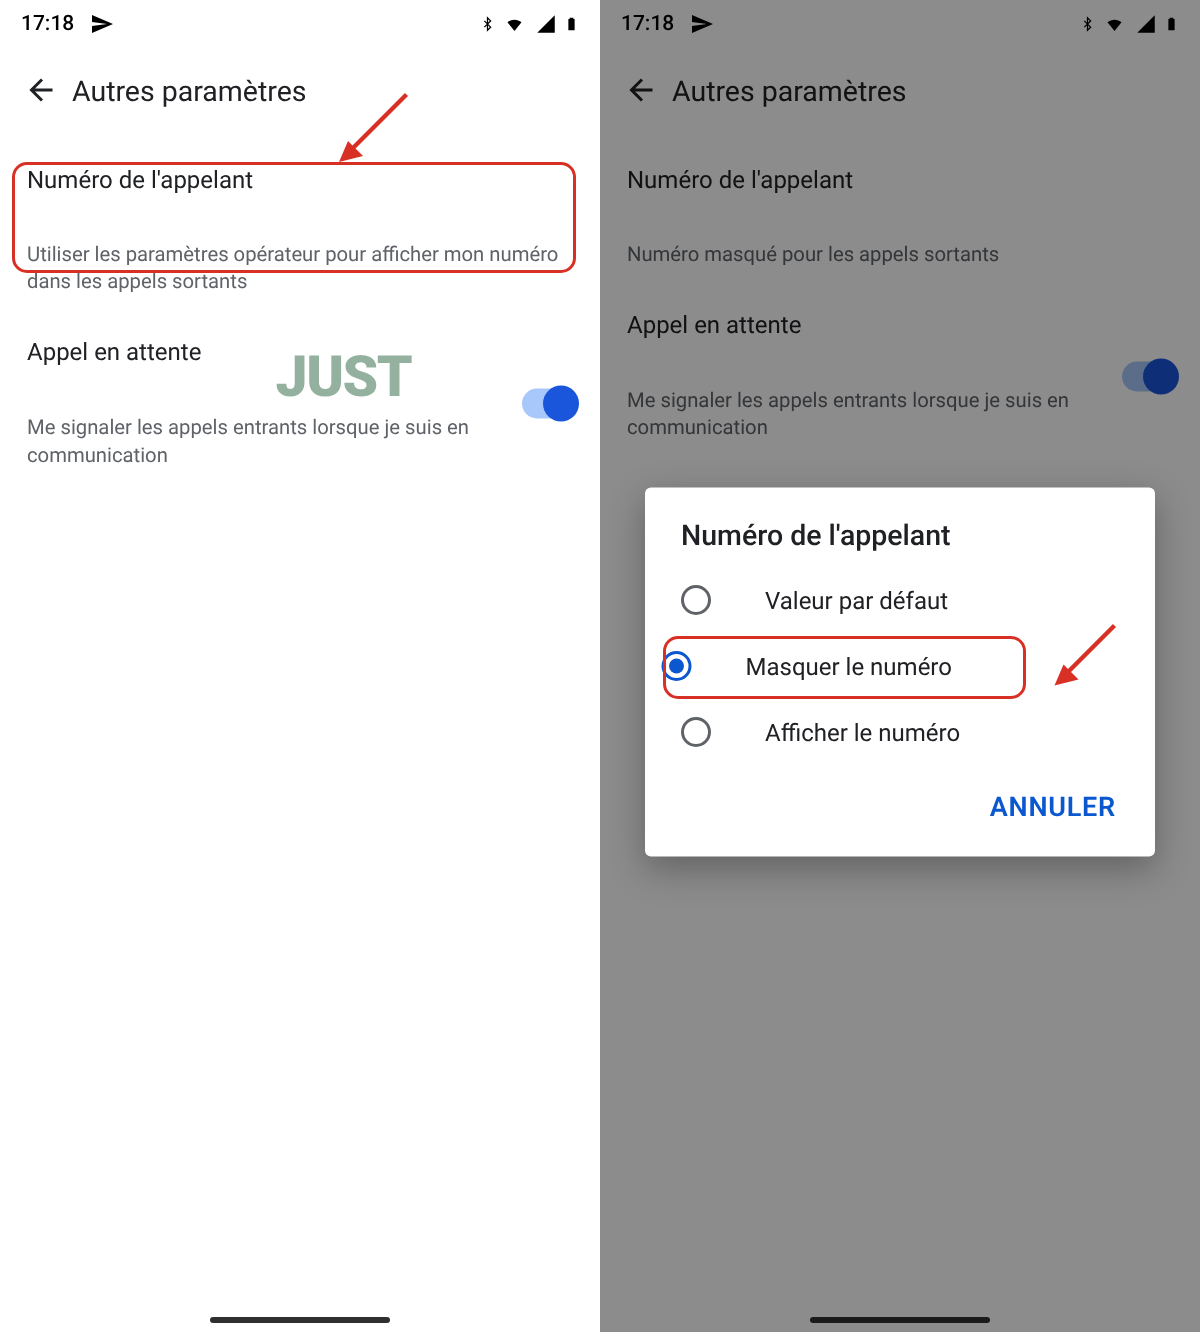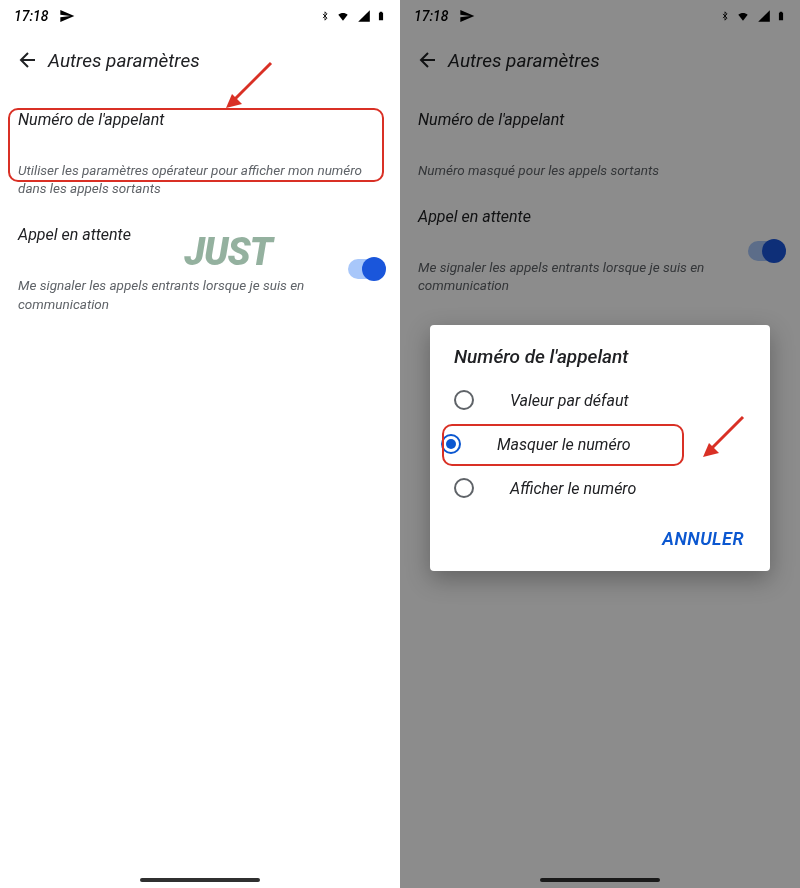--- a/index.html
+++ b/index.html
@@ -1,17 +1,17 @@
 <!DOCTYPE html>
 <html><head>
   <meta charset="utf-8">
   <style>
     * { margin: 0; padding: 0; box-sizing: border-box; font-family: Roboto, -apple-system, sans-serif; }
     body { display: flex; width: 800px; height: 888px; background: #ffffff; }
-    .screen { width: 400px; height: 888px; position: relative; overflow: hidden; font-style: italic; }
+    .screen { width: 400px; height: 888px; position: relative; overflow: hidden; }
     .screen-left { background: #ffffff; }
     .screen-right { background: #ffffff; }
     .dimmer { position: absolute; inset: 0; background: rgba(0,0,0,0.45); z-index: 1; }
     
     .status-bar { height: 32px; display: flex; align-items: center; justify-content: space-between; padding: 0 14px; font-size: 14px; font-weight: 500; color: #000; }
     .status-bar .left { display: flex; align-items: center; gap: 10px; }
     .status-bar .right { display: flex; align-items: center; gap: 4px; }
     .status-icon { display: inline-flex; }
     
     .app-bar { height: 56px; display: flex; align-items: center; padding: 0 16px; gap: 8px; }

